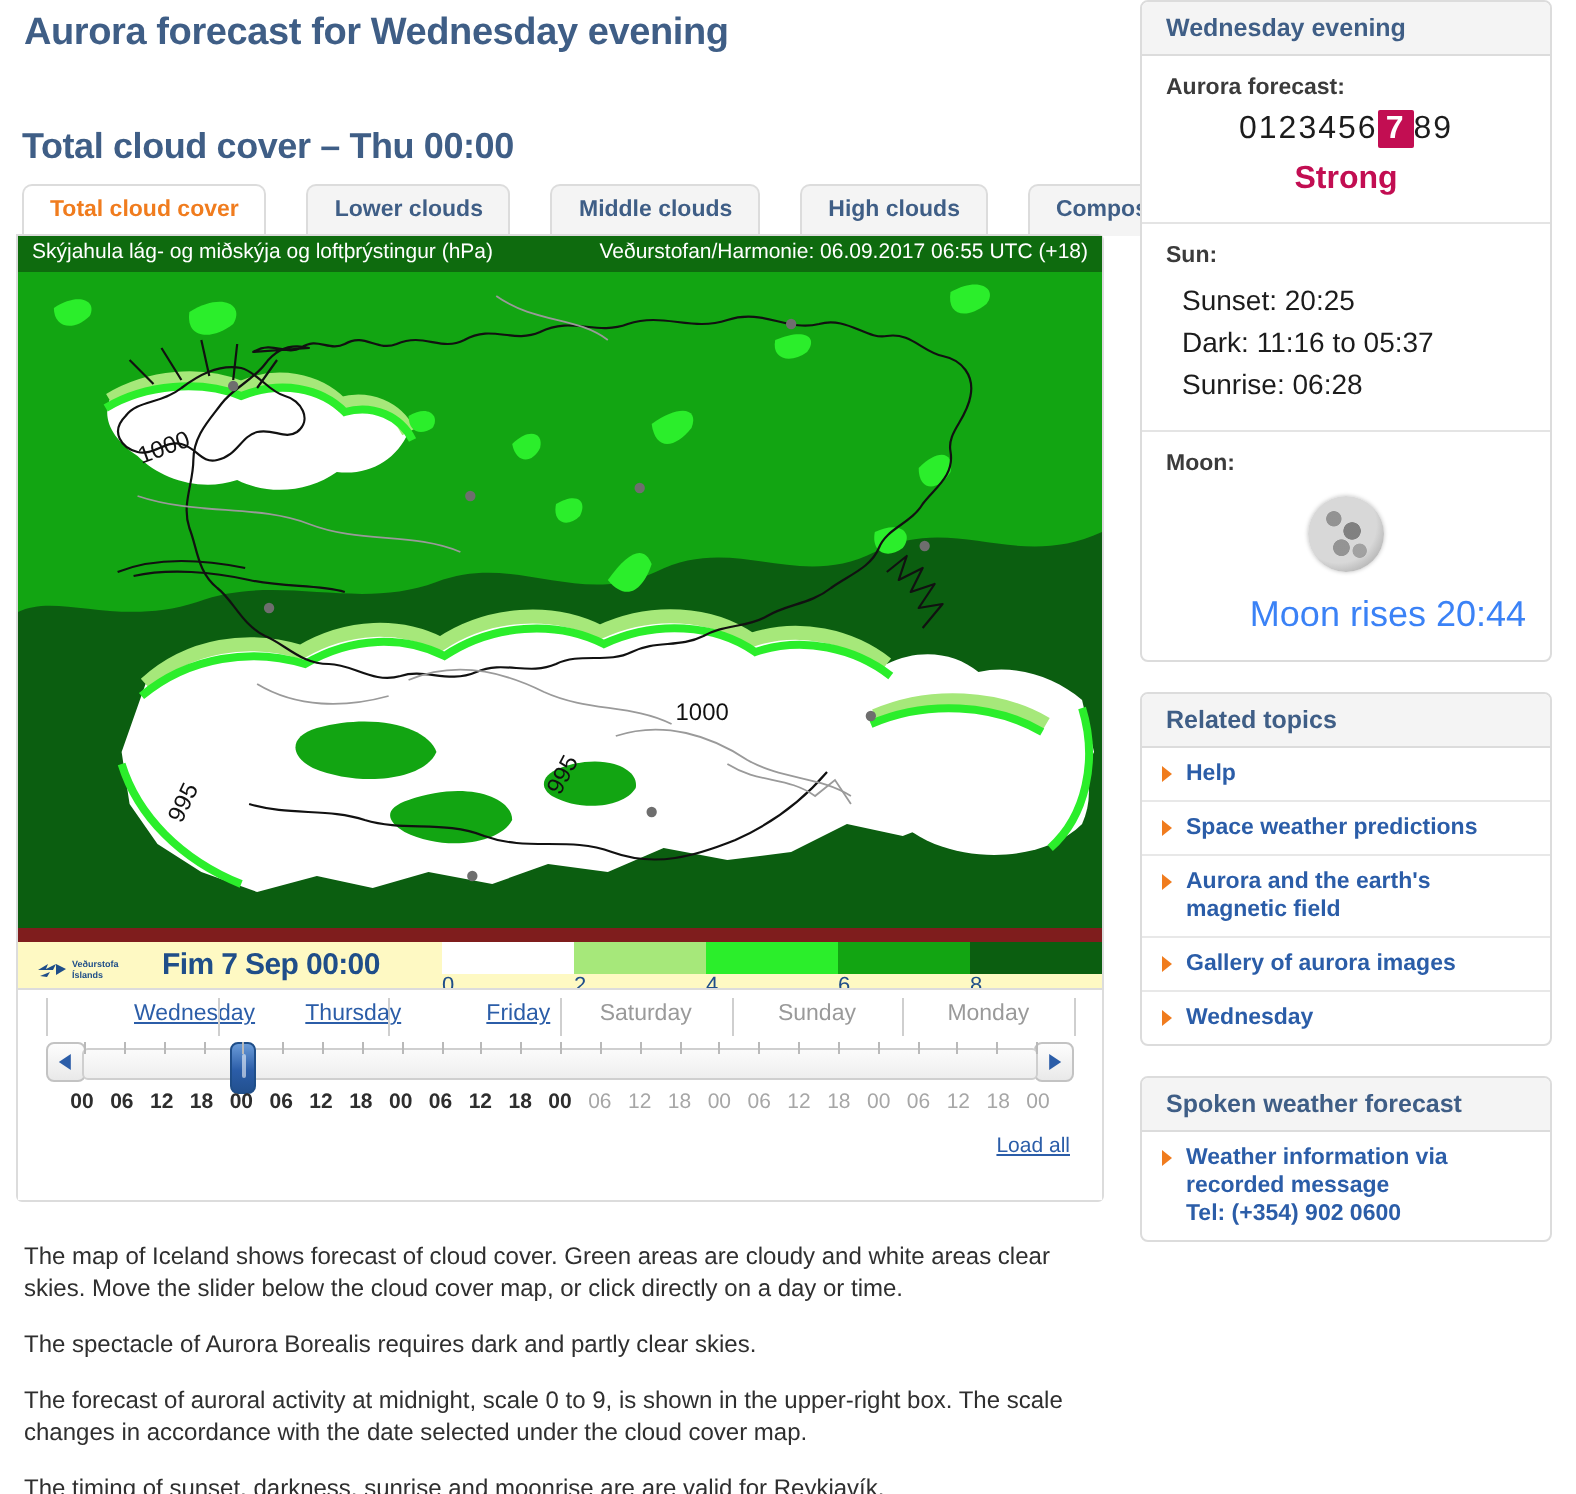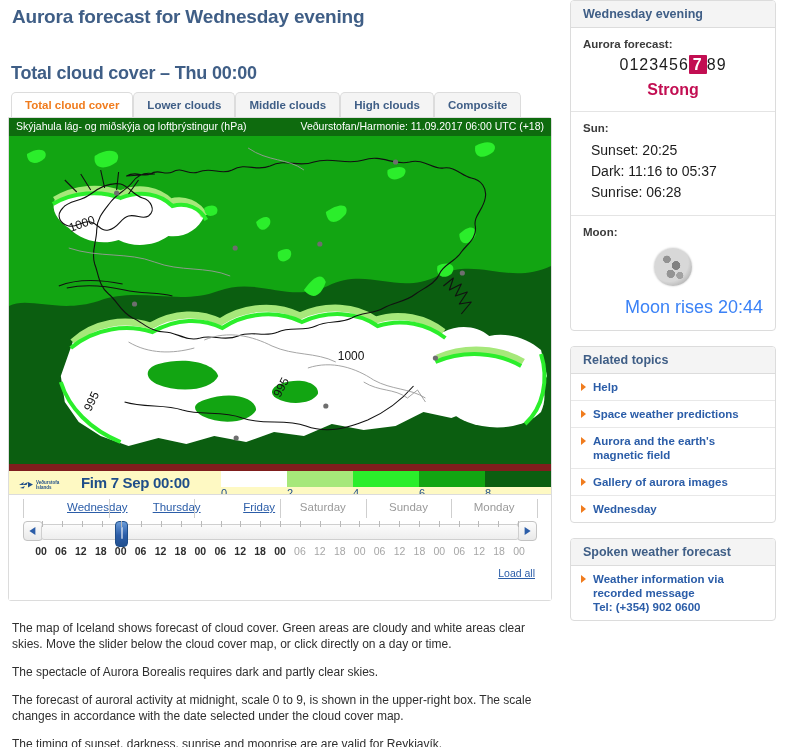--- a/index.html
+++ b/index.html
@@ -26,21 +26,21 @@
     position:absolute; left:11px; top:63px;
     font-size:18px; font-weight:bold; color:#3F5E86;
     letter-spacing:-0.2px;
   }
 
   
   .tabs { position:absolute; left:11px; top:92px; height:26px; display:flex; align-items:flex-end; }
   .tab {
     height:26px; line-height:25px;
     padding:0 13px;
-    margin-right:0;
+    margin-right:20px;
     font-size:11.5px; font-weight:bold;
     color:#3F5E86;
     background:#F4F4F4;
     border:1px solid #DCDCDC;
     border-bottom:none;
     border-radius:5px 5px 0 0;
     cursor:pointer;
     white-space:nowrap;
   }
   .tab.active { color:#F07C1E; background:#ffffff; border-color:#DCDCDC; }
@@ -216,21 +216,21 @@
         <div class="tab">Lower clouds</div>
         <div class="tab">Middle clouds</div>
         <div class="tab">High clouds</div>
         <div class="tab">Composite</div>
       </div>
 
     <div class="map-card">
 
       <div class="map-head">
         <span class="mh-left">Skýjahula lág- og miðskýja og loftþrýstingur (hPa)</span>
-        <span class="mh-right">Veðurstofan/Harmonie: 11.09.2017 06:00 UTC (+18)</span>
+        <span class="mh-right">Veðurstofan/Harmonie: 06.09.2017 06:55 UTC (+18)</span>
       </div>
 
       <div class="map-img">
         <svg class="map-svg" viewBox="0 0 544 328" preserveAspectRatio="none">
           <defs>
             <clipPath id="cp">
                 <rect x="0" y="0" width="544" height="328"></rect>
               </clipPath>
           </defs>
           <g clip-path="url(#cp)">

